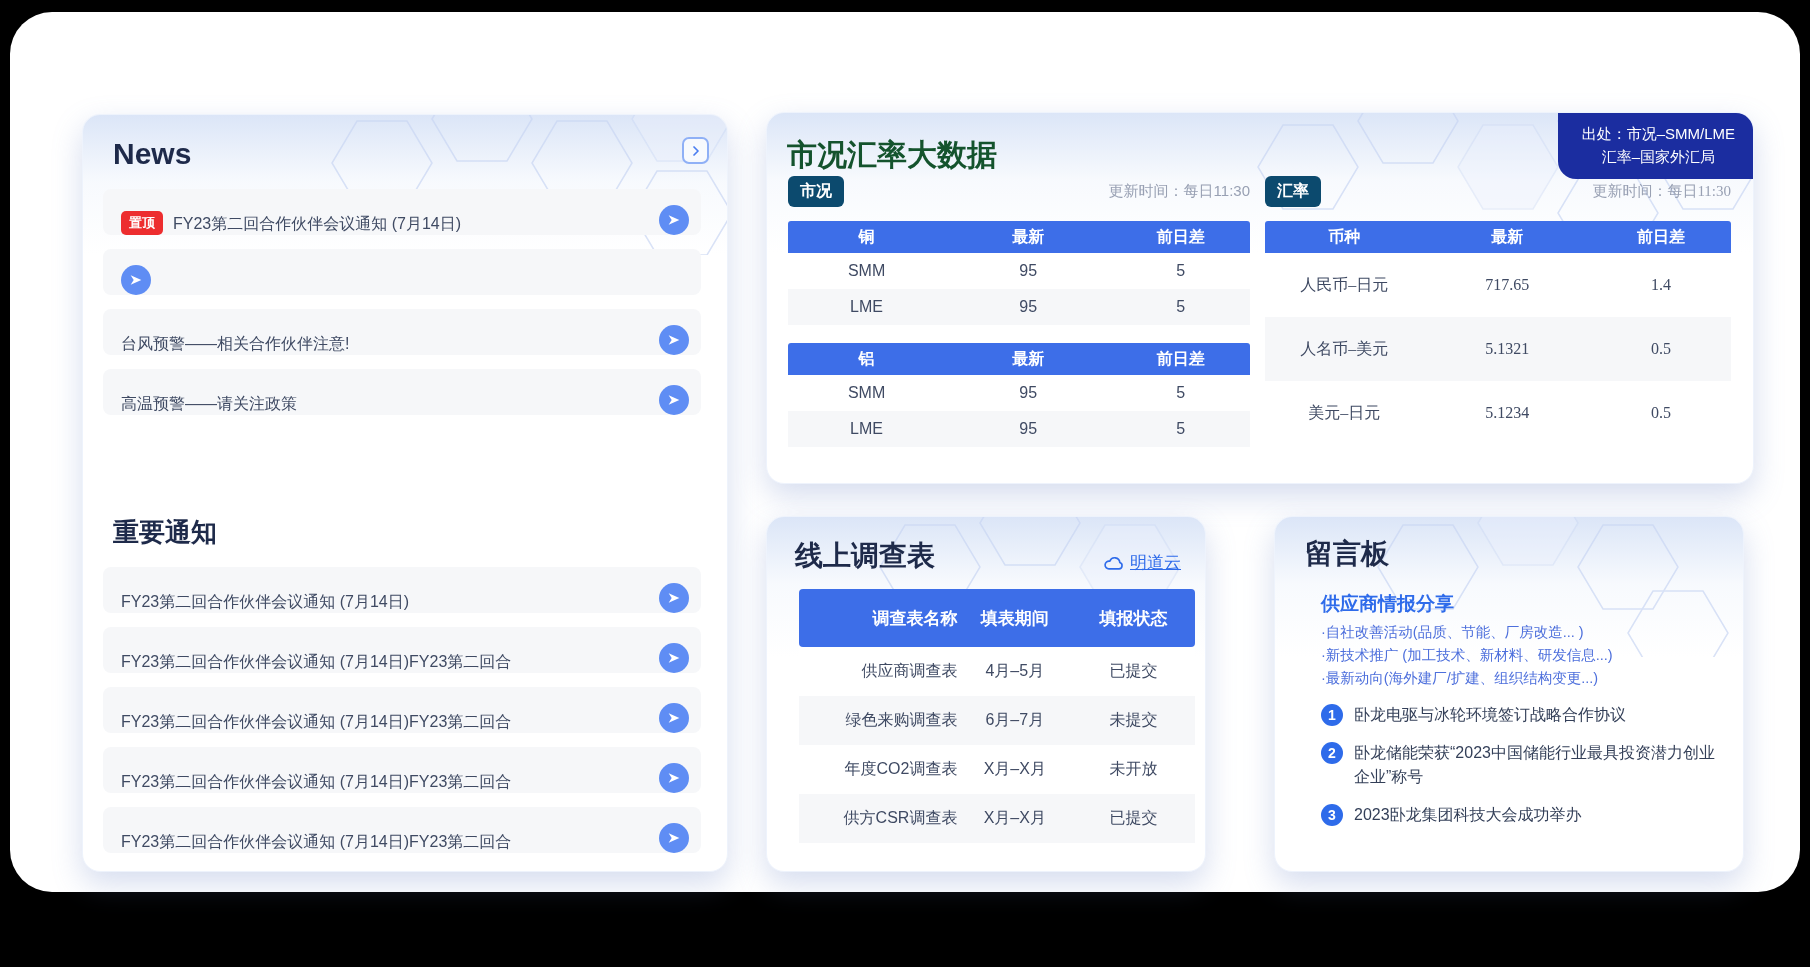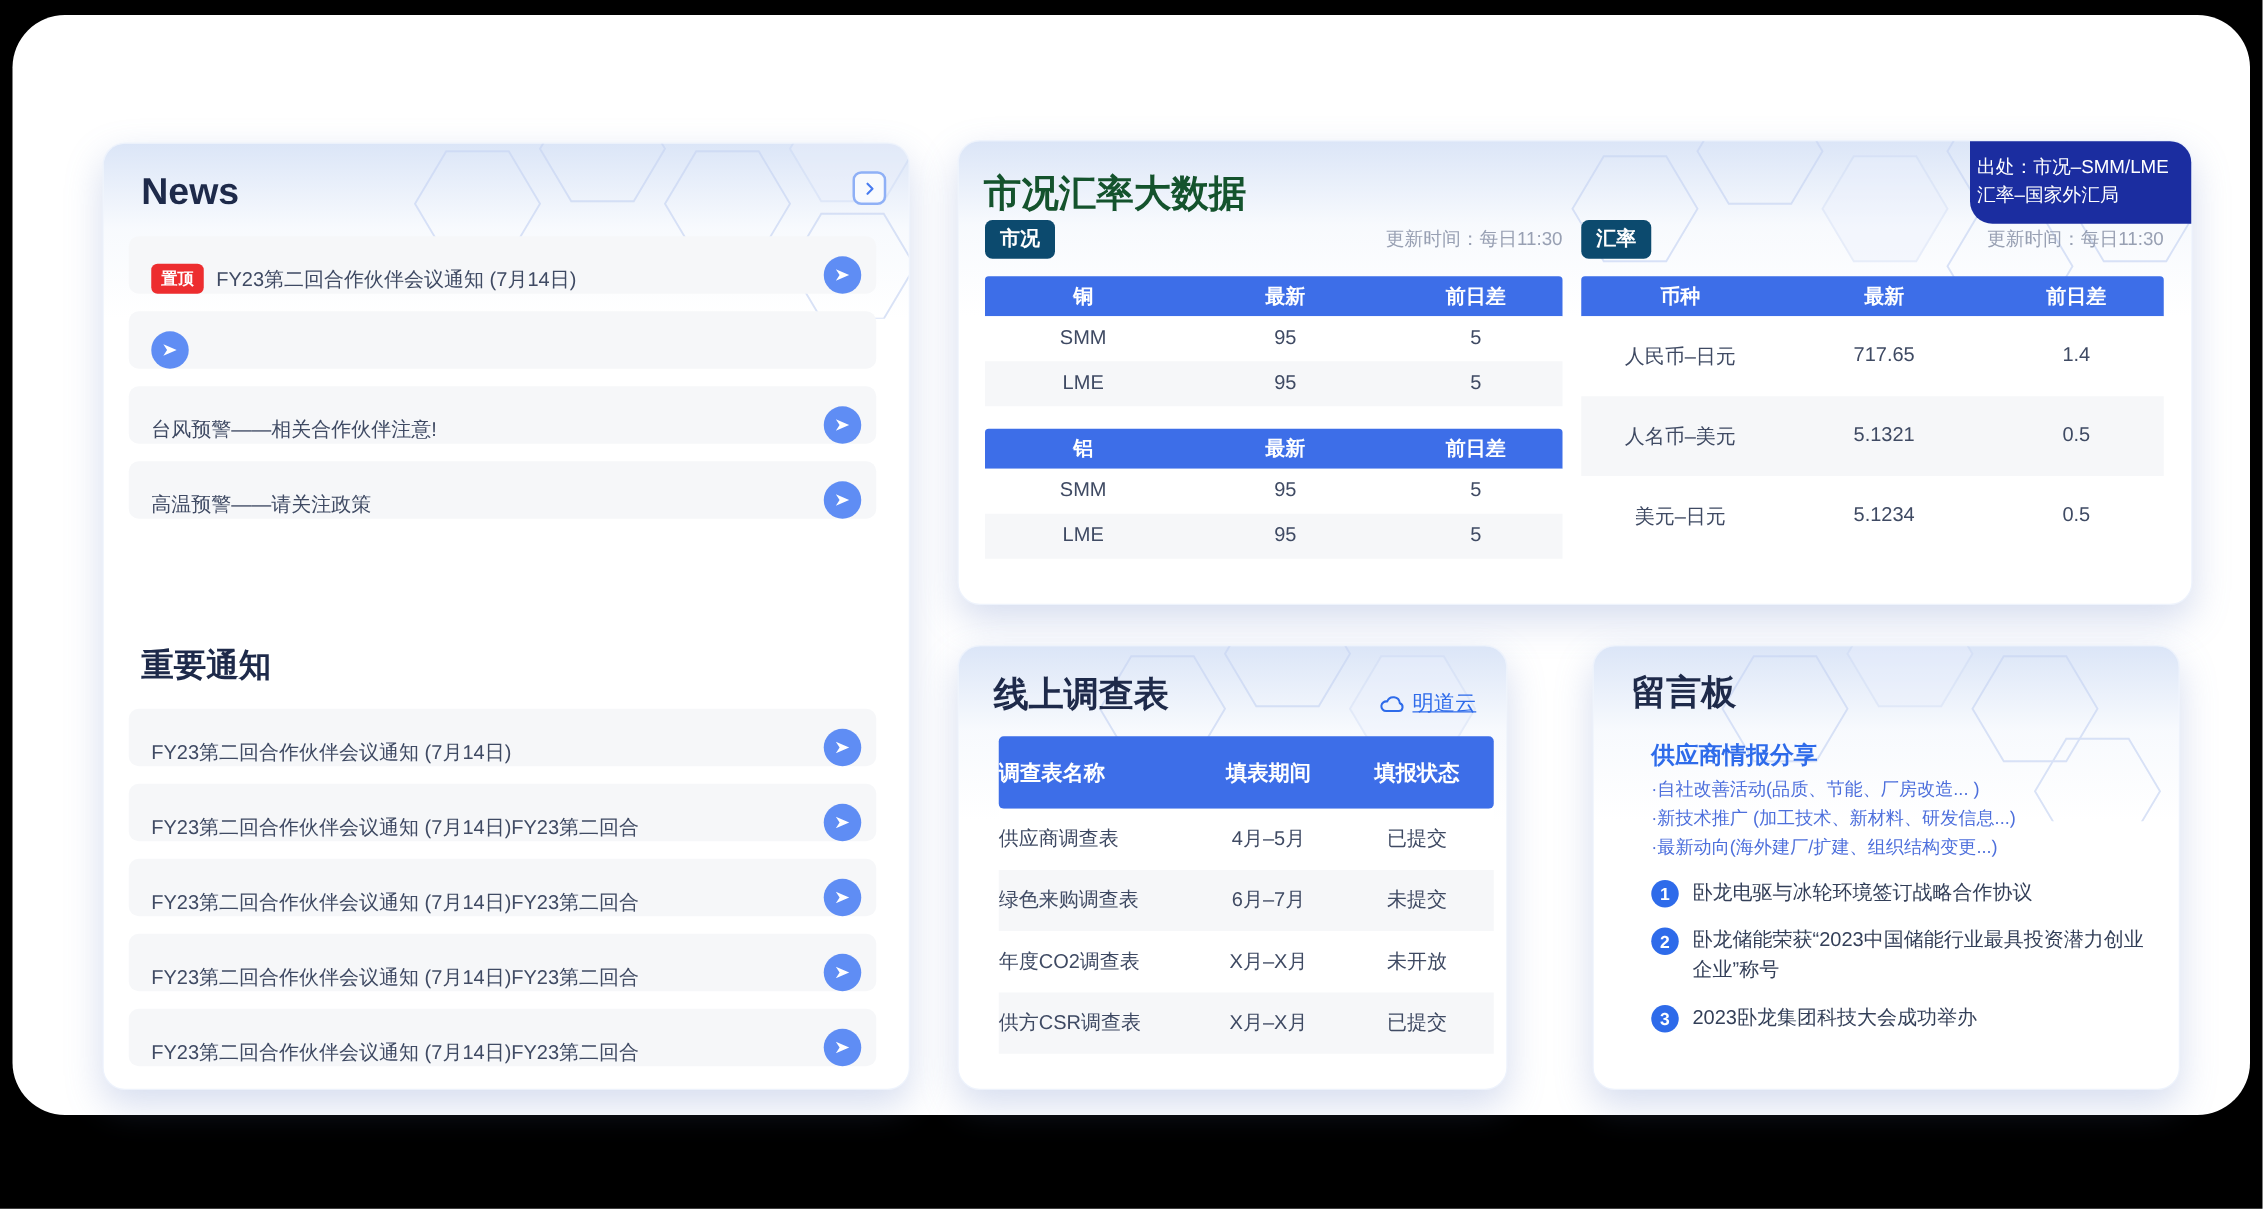--- a/index.html
+++ b/index.html
@@ -55,26 +55,26 @@
   }
   .arrow-btn svg path { fill:#fff; }
   .nitem.selected .arrow-btn { background:#fff; }
   .nitem.selected .arrow-btn svg path { fill:#2e6bea; }
 
   
   #market-panel { left:756px; top:100px; width:988px; height:372px; }
   .m-title { position:absolute; left:20px; top:22px; font-size:30px; font-weight:bold; color:#14532d; }
   .src-badge {
     position:absolute; right:0; top:0; background:#1b2da0; color:#fff;
-    padding:9px 18px 10px 6px; border-radius:0 17px 0 18px;
-    font-size:15px; line-height:1.55; text-align:left;
+    padding:9px 18px 10px 24px; border-radius:0 17px 0 18px;
+    font-size:15px; line-height:1.55; text-align:center;
   }
   .m-col { position:absolute; top:62px; }
   .m-col.left { left:21px; width:462px; }
-  .m-col.right { left:498px; width:466px; }
+  .m-col.right { left:498px; width:466px;font-family:Liberation Serif, serif; }
   .tagrow { display:flex; justify-content:space-between; align-items:center; height:32px; }
   .tag {
     background:#0c4a6e; color:#fff; font-size:16px; font-weight:bold;
     padding:5px 12px; border-radius:6px;
   }
   .update { color:#98a0b3; font-size:15px; }
   .mtable { margin-top:14px; }
   .mtable.second { margin-top:18px; }
   .thead {
     display:flex; background:#3d6ee8; color:#fff; font-weight:bold;
@@ -92,21 +92,21 @@
     position:absolute; right:24px; top:34px; color:#2e6bea; font-size:17px;
     display:flex; align-items:center; gap:5px; text-decoration:underline; cursor:pointer;
   }
   .s-table { position:absolute; left:32px; right:10px; top:72px; }
   .s-thead {
     display:flex; background:#3d6ee8; color:#fff; font-size:17px; font-weight:bold;
     height:58px; align-items:center; border-radius:4px;
   }
   .s-row { display:flex; height:49px; align-items:center; font-size:16px; color:#3f4a63; background:#fff; }
   .s-row.alt { background:#f6f7f9; }
-  .sc0 { width:40%; text-align:left; } .sc1 { width:29%; text-align:center; } .sc2 { width:31%; text-align:center; }
+  .sc0 { width:40%; text-align:right; } .sc1 { width:29%; text-align:center; } .sc2 { width:31%; text-align:center; }
 
   
   #board-panel { left:1264px; top:504px; width:470px; height:356px; }
   .b-title { position:absolute; left:30px; top:18px; font-size:28px; font-weight:bold; color:#1e2a4a; }
   .b-sub { position:absolute; left:46px; top:74px; font-size:19px; font-weight:bold; color:#2e6bea; }
   .b-bullets { position:absolute; left:46px; top:104px; font-size:14.5px; color:#4d6fdc; line-height:23px; }
   .b-items { position:absolute; left:46px; right:28px; top:186px; }
   .b-item { display:flex; gap:11px; margin-bottom:14px; font-size:16px; color:#333f58; line-height:24px; }
   .num {
     width:22px; height:22px; border-radius:50%; background:#2e6bea; color:#fff;

